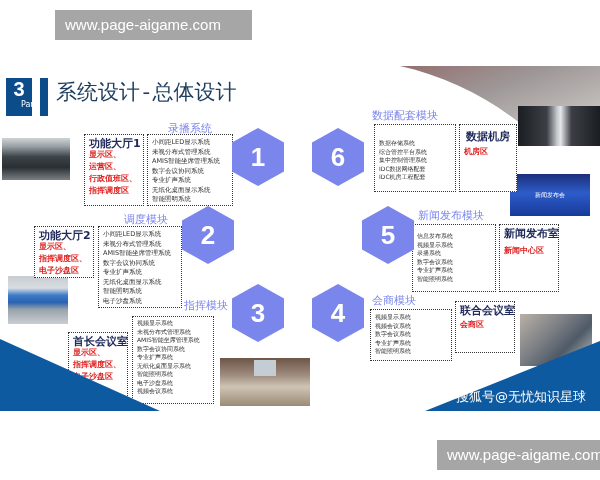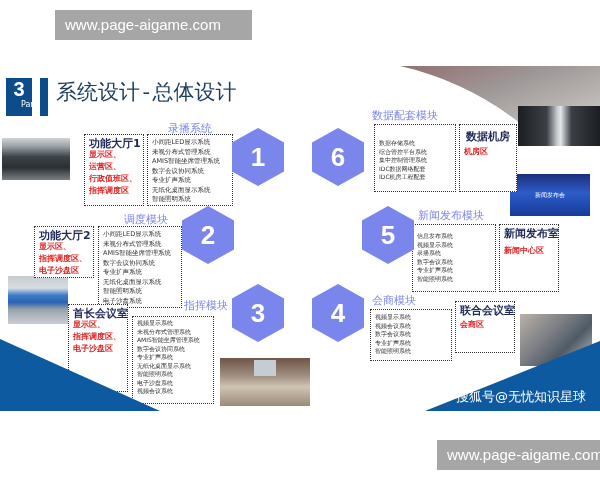--- a/index.html
+++ b/index.html
@@ -109,21 +109,21 @@
     <span class="sys-line">未视分布式管理系统</span>
     <span class="sys-line">AMIS智能坐席管理系统</span>
     <span class="sys-line">数字会议协同系统</span>
     <span class="sys-line">专业扩声系统</span>
     <span class="sys-line">无纸化桌面显示系统</span>
     <span class="sys-line">智能照明系统</span>
     <span class="sys-line">电子沙盘系统</span>
   </div>
 
   <div class="mod-title" style="left:184px; top:232px;">指挥模块</div>
-  <div class="dbox" style="left:68px; top:238px; width:60px; height:88px;">
+  <div class="dbox" style="left:68px; top:266px; width:60px; height:88px;">
     <span class="hall-title">首长会议室</span>
     <span class="zone">显示区、</span>
     <span class="zone">指挥调度区、</span>
     <span class="zone">电子沙盘区</span>
   </div>
   <div class="dbox" style="left:132px; top:250px; width:82px; height:88px; padding-top:2px;">
     <span class="sys-line tight">视频显示系统</span>
     <span class="sys-line tight">未视分布式管理系统</span>
     <span class="sys-line tight">AMIS智能坐席管理系统</span>
     <span class="sys-line tight">数字会议协同系统</span>

